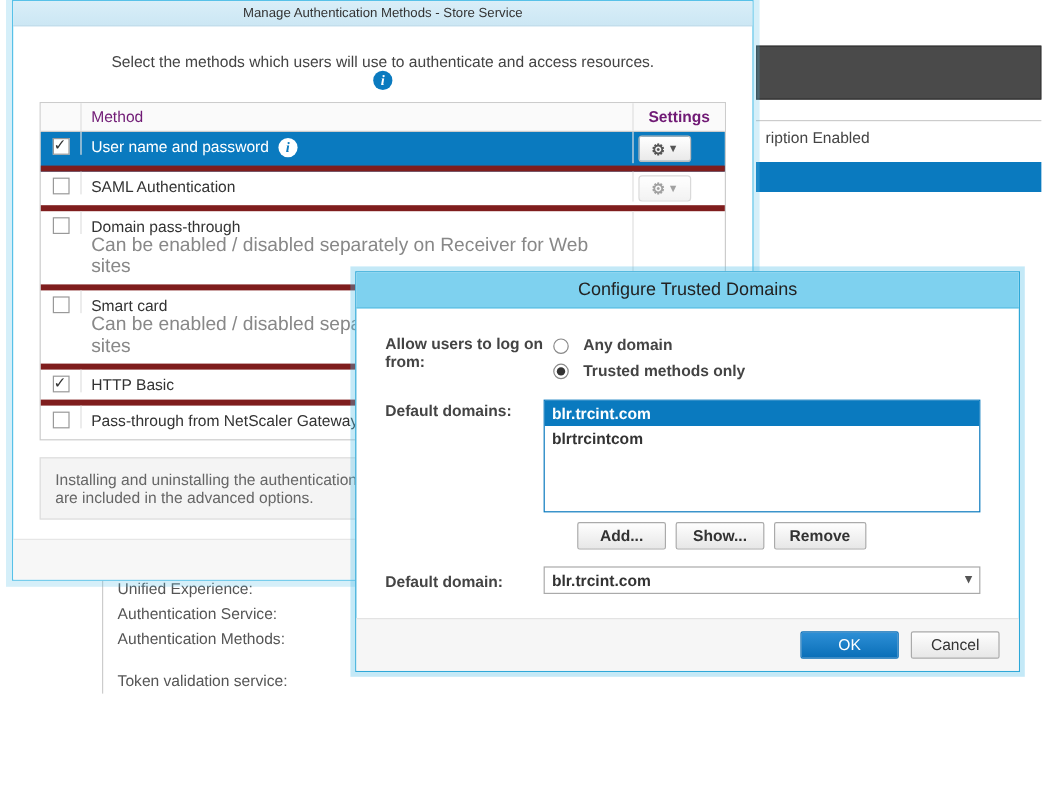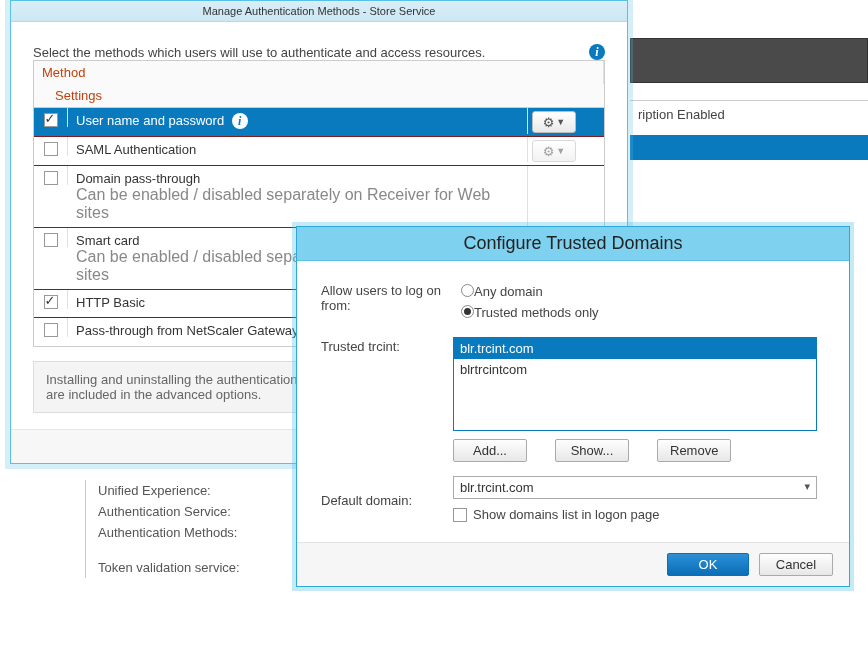--- a/index.html
+++ b/index.html
@@ -64,40 +64,39 @@
     font-size: 11px;
     color: #333;
   }
   .dlg1 .body { padding: 22px 22px 16px 22px; }
   .dlg1 .desc { color:#444; }
   .info-icon {
     display:inline-block;width:16px;height:16px;border-radius:50%;
     background:#0a7abf;color:#fff;font-weight:bold;text-align:center;
     line-height:16px;font-size:12px;font-style:italic;font-family:Georgia,serif;
   }
-  .dlg1 .desc-row { display:flex; justify-content:space-between; align-items:center; }
+  .dlg1 .desc-row { display:flex; justify-content:space-between; align-items:center; margin-bottom:10px;flex-direction:column;}
 
   .grid {
     border:1px solid #ccc;
     width:100%;
   }
   .grid-head {
     display:flex;
     background:#fafafa;
     border-bottom:1px solid #ccc;
-    color:#c2410c;
-    flex-direction:column;
+    color:#701a75;
   }
   .col-chk { width:34px; border-right:1px solid #e0e0e0; }
   .col-method { flex:1; padding:4px 8px; border-right:1px solid #e0e0e0; }
-  .col-settings { width:76px; padding:4px 8px; text-align:right; }
+  .col-settings { width:76px; padding:4px 8px; text-align:center;font-weight:bold; }
   .grid-row {
     display:flex;
     align-items:flex-start;
-    border-bottom:1px solid #7f1d1d;
+    border-bottom:5px solid #7f1d1d;
     min-height:28px;
   }
   .grid-row .col-chk { display:flex;align-items:center;justify-content:center;padding-top:5px;}
   .grid-row .col-method { padding:5px 8px; }
   .grid-row .col-settings { padding:3px 4px; }
   .grid-row.selected { background:#0a7abf; color:#fff; }
   .sub { color:#888; font-size:16px; }
   .chkbox {
     width:14px;height:14px;border:1px solid #999;background:#fff;display:inline-block;position:relative;
   }
@@ -132,42 +131,42 @@
     width:554px;
     background:#fff;
     border:1px solid #2ea8d8;
     box-shadow: 0 0 0 4px rgba(87,193,232,.35);
   }
   .dlg2 .title2 {
     background:#7ed1ef;
     color:#222;
     text-align:center;
     padding:6px 16px;
-    font-size:18px;
+    font-size:15px;
     border-bottom:1px solid #5ec0e4;
   }
-  .dlg2 .body2 { padding:20px 32px 12px 24px; }
+  .dlg2 .body2 { padding:20px 32px 12px 24px;font-weight:bold; }
   .form-row { display:flex; align-items:flex-start; margin-bottom:8px; }
   .form-label { width:140px; color:#444; padding-top:2px; }
   .radio-col { flex:1; }
-  .radio-line { display:flex; align-items:flex-start; gap:0; padding:3px 0; color:#444;}
+  .radio-line { display:flex; align-items:flex-end; gap:12px; padding:3px 0; color:#444;}
   .radio {
     width:13px;height:13px;border:1px solid #888;border-radius:50%;display:inline-block;position:relative;background:#fff;
   }
   .radio.checked::after{content:"";position:absolute;left:2px;top:2px;width:7px;height:7px;border-radius:50%;background:#333;}
   .listbox {
     width:364px;height:94px;border:1px solid #0a7abf;background:#fff;
   }
   .listbox .item { padding:3px 6px; color:#333; }
   .listbox .item.sel { background:#0a7abf; color:#fff; }
   .btn {
     min-width:74px;padding:3px 12px;border:1px solid #aaa;border-radius:2px;
     background:linear-gradient(#fefefe,#e7e7e7);color:#333;display:inline-block;text-align:center;
   }
-  .btn-row { display:flex; gap:28px; margin-top:8px; }
+  .btn-row { display:flex; gap:8px; margin-top:8px;margin-left:28px; }
   .select {
     width:364px;padding:3px 22px 3px 6px;border:1px solid #aaa;background:#fff;color:#333;position:relative;
   }
   .select::after{content:"▾";position:absolute;right:6px;top:3px;color:#555;font-size:11px;}
   .chk-line { display:flex;align-items:center;gap:6px;color:#444;margin-top:8px;}
   .dlg2 .footer2 {
     border-top:1px solid #e3e3e3;background:#f6f6f6;
     padding:10px 16px;display:flex;justify-content:flex-end;gap:10px;
   }
   .btn.primary {
@@ -289,42 +288,38 @@
           <span>Any domain</span>
         </div>
         <div class="radio-line">
           <span class="radio checked"></span>
           <span>Trusted methods only</span>
         </div>
       </div>
     </div>
 
     <div class="form-row" style="margin-top:14px">
-      <div class="form-label">Trusted trcint:</div>
+      <div class="form-label">Default domains:</div>
       <div>
         <div class="listbox">
           <div class="item sel">blr.trcint.com</div>
           <div class="item">blrtrcintcom</div>
         </div>
         <div class="btn-row">
           <span class="btn">Add...</span>
           <span class="btn">Show...</span>
           <span class="btn">Remove</span>
         </div>
       </div>
     </div>
 
     <div class="form-row" style="margin-top:14px;align-items:center">
       <div class="form-label">Default domain:</div>
       <div>
         <div class="select">blr.trcint.com</div>
-        <div class="chk-line">
-          <span class="chkbox"></span>
-          <span>Show domains list in logon page</span>
-        </div>
       </div>
     </div>
 
   </div>
   <div class="footer2">
     <span class="btn primary">OK</span>
     <span class="btn">Cancel</span>
   </div>
 </div>
 

